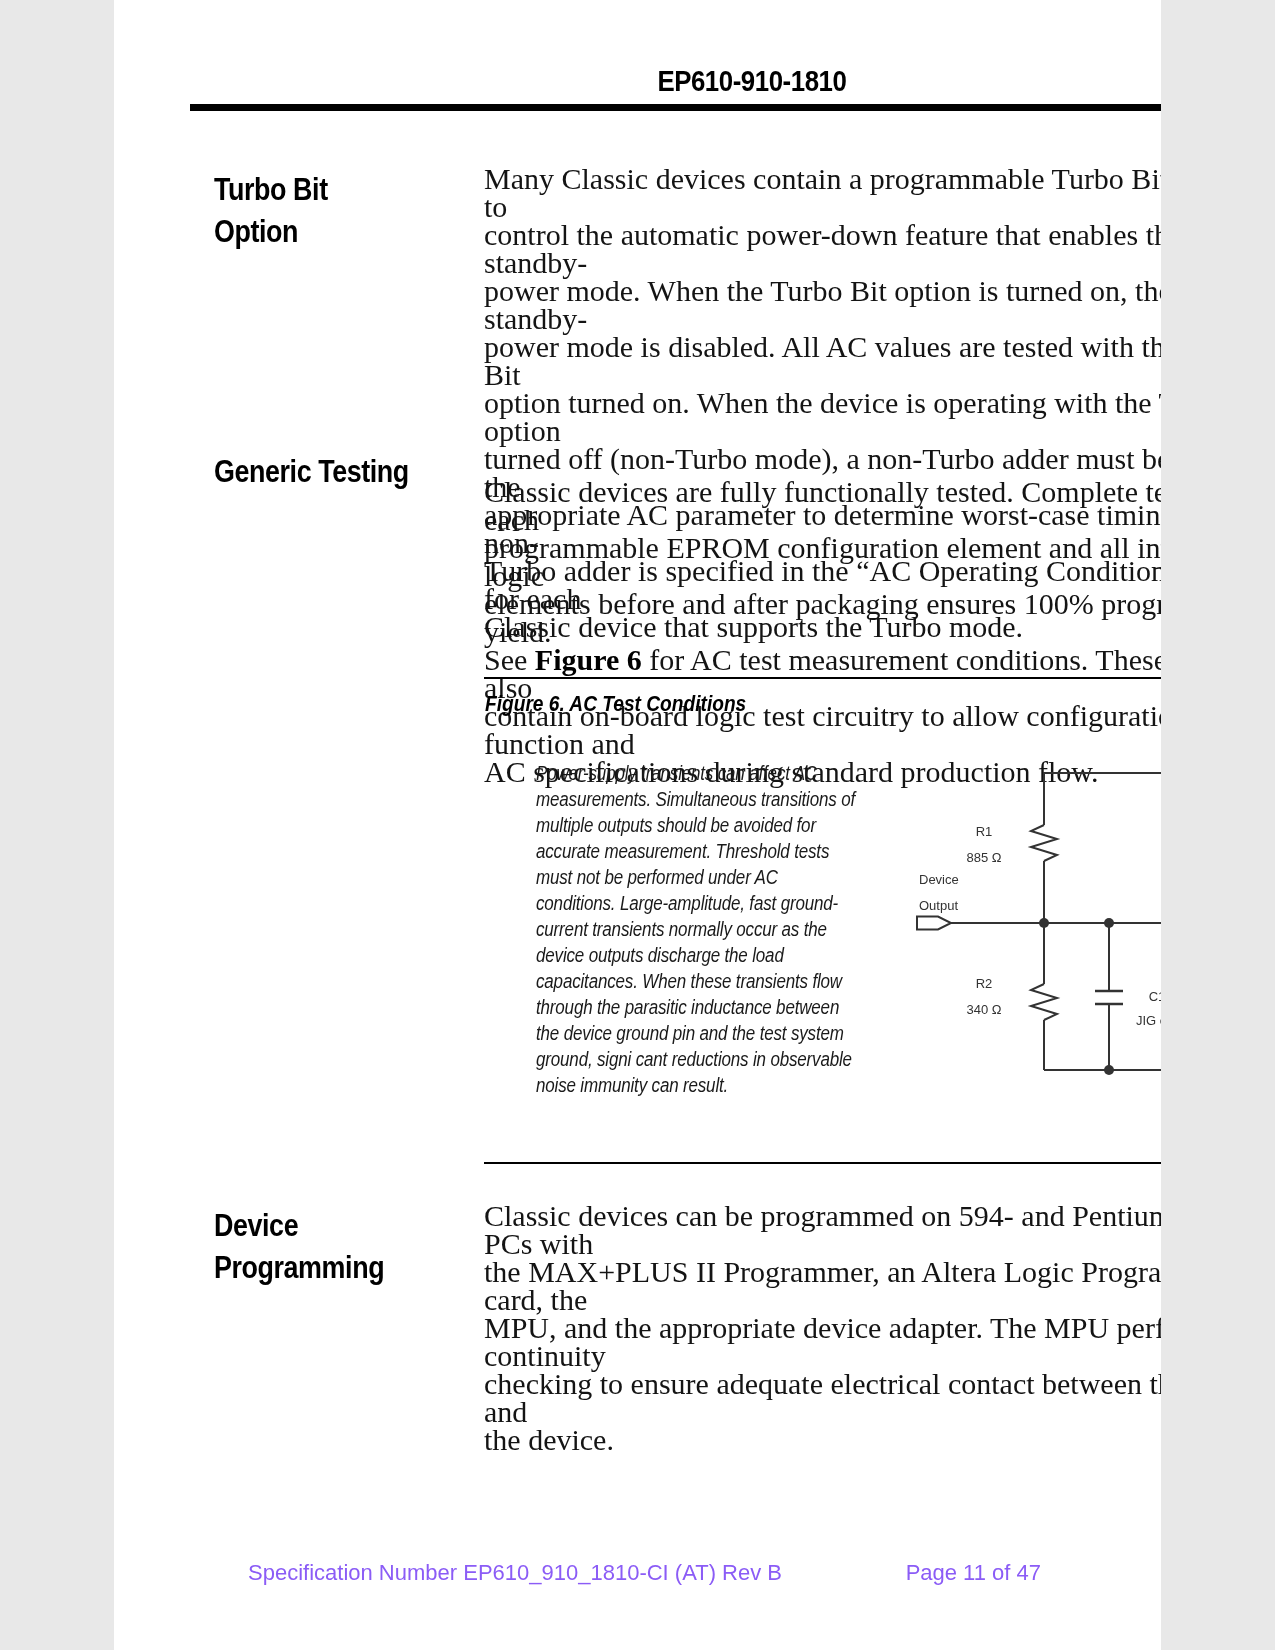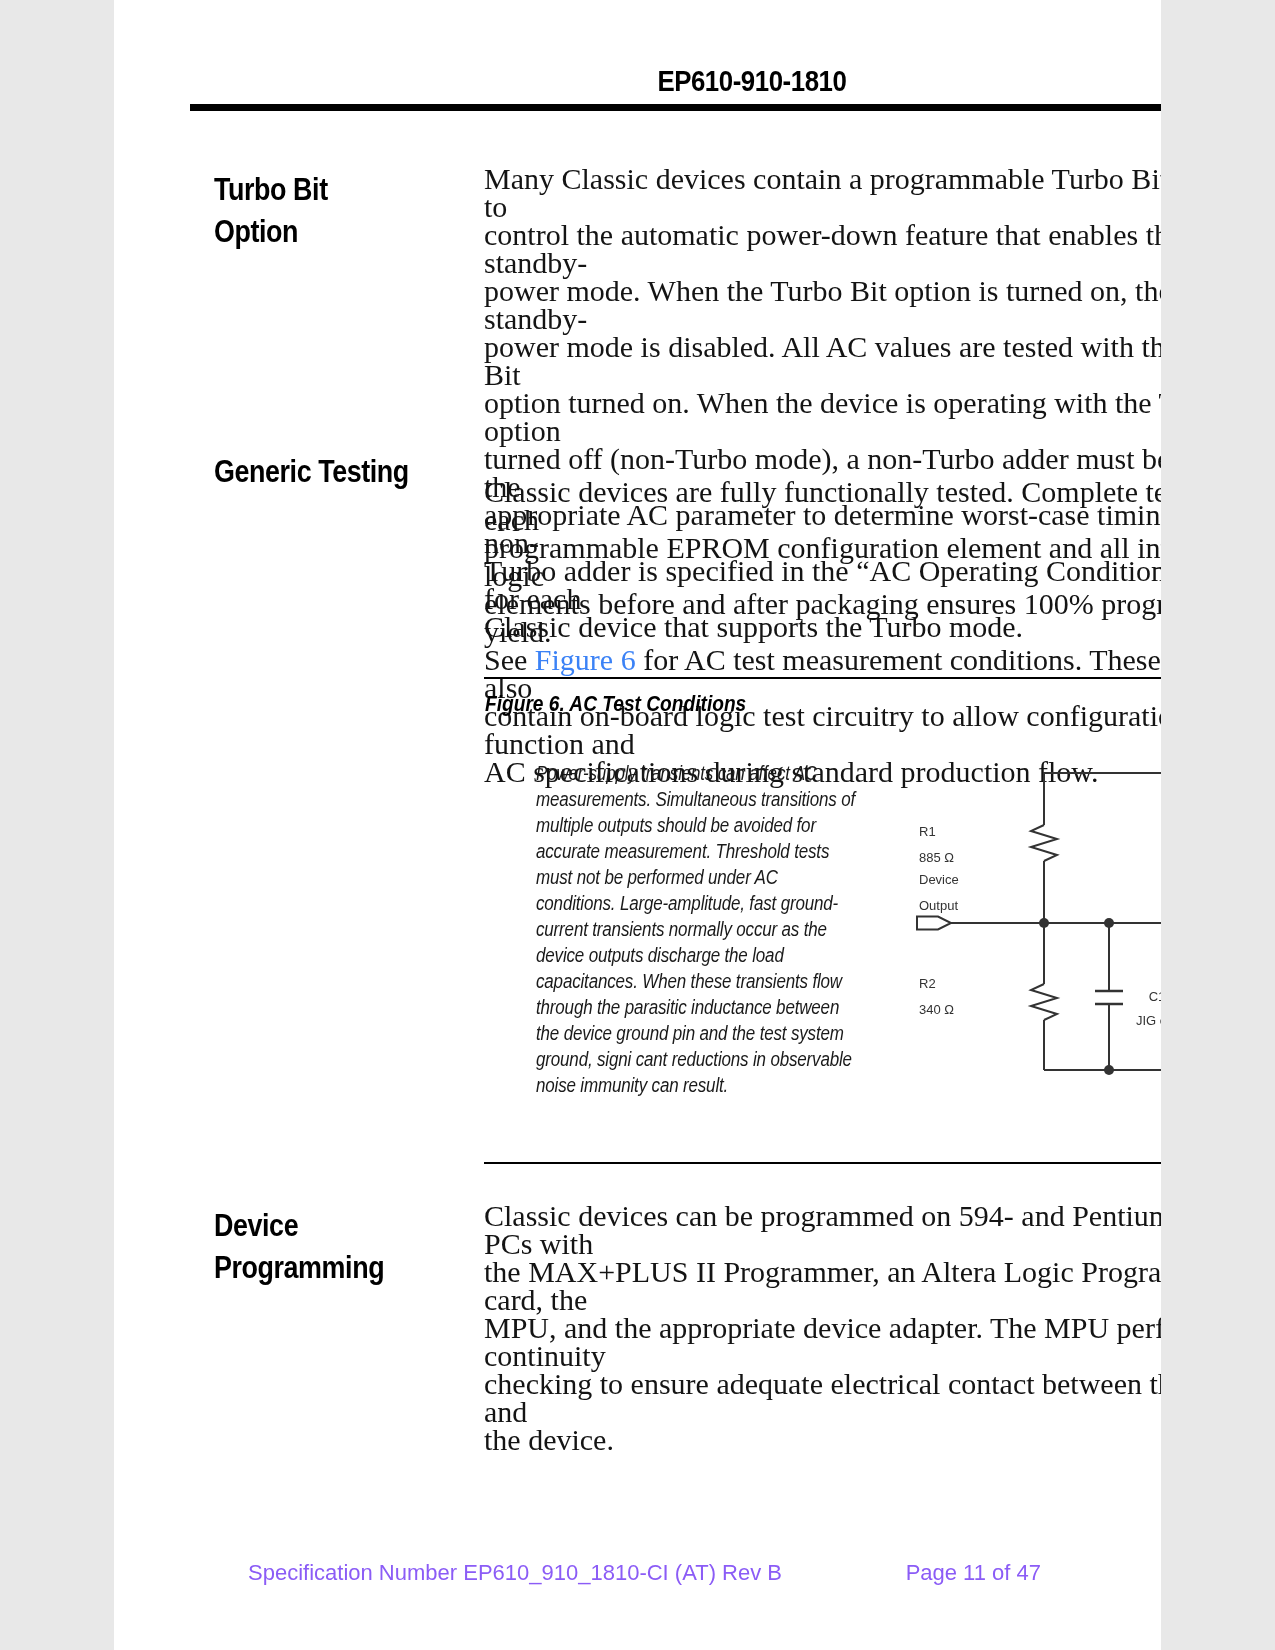--- a/index.html
+++ b/index.html
@@ -33,22 +33,22 @@
   }
   .fig-note{
     font-family:"Liberation Sans",sans-serif;font-style:italic;color:#1a1a1a;
     font-size:20px;line-height:26px;white-space:pre-line;width:440px;
     transform:scaleX(0.85);transform-origin:0 0;letter-spacing:-0.2px;
   }
   .circ-label{
     font-family:"Liberation Sans",sans-serif;color:#333;
     font-size:13px;line-height:26px;
   }
-  .ta-c{text-align:left;}
-  .link{color:#3b82f6;cursor:pointer;}
+  .ta-c{text-align:center;}
+  .link{color:#000000;cursor:pointer;font-weight:bold;}
   .footer-text{font-family:"Liberation Sans",sans-serif;font-size:22px;color:#8b5cf6;white-space:nowrap;}
   svg .wire{stroke:#333;stroke-width:2;fill:none;}
   svg .wire-thick{stroke:#333;stroke-width:2.5;fill:none;}
   svg .node{fill:#333;stroke:none;}
   svg .connector{fill:#fff;stroke:#333;stroke-width:2;}
 </style>
 </head>
 <body>
 
 <div class="page">

